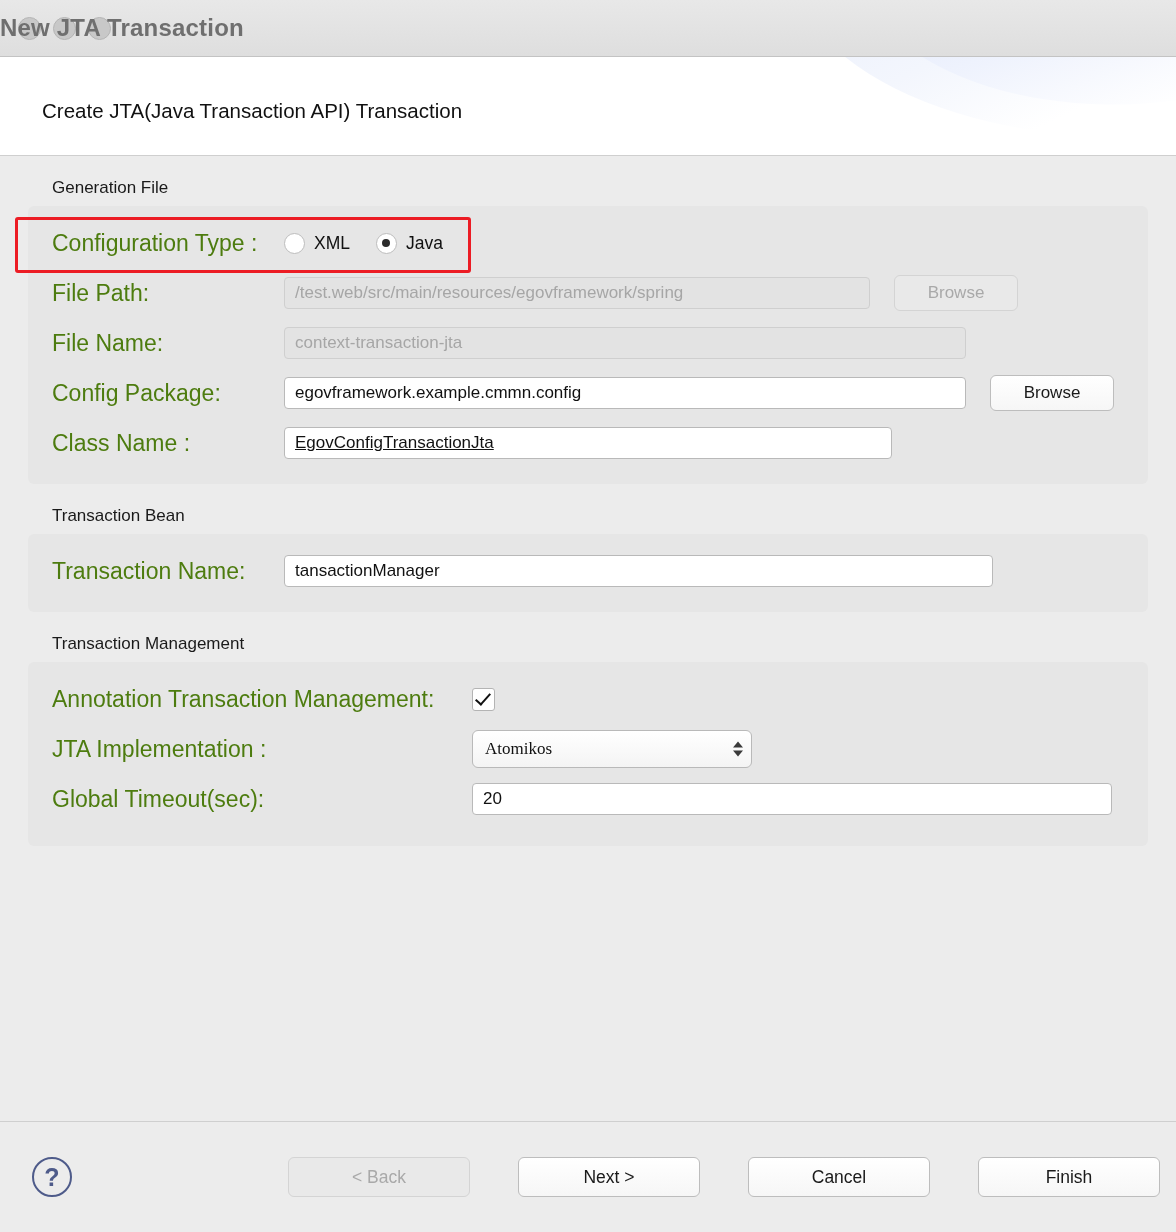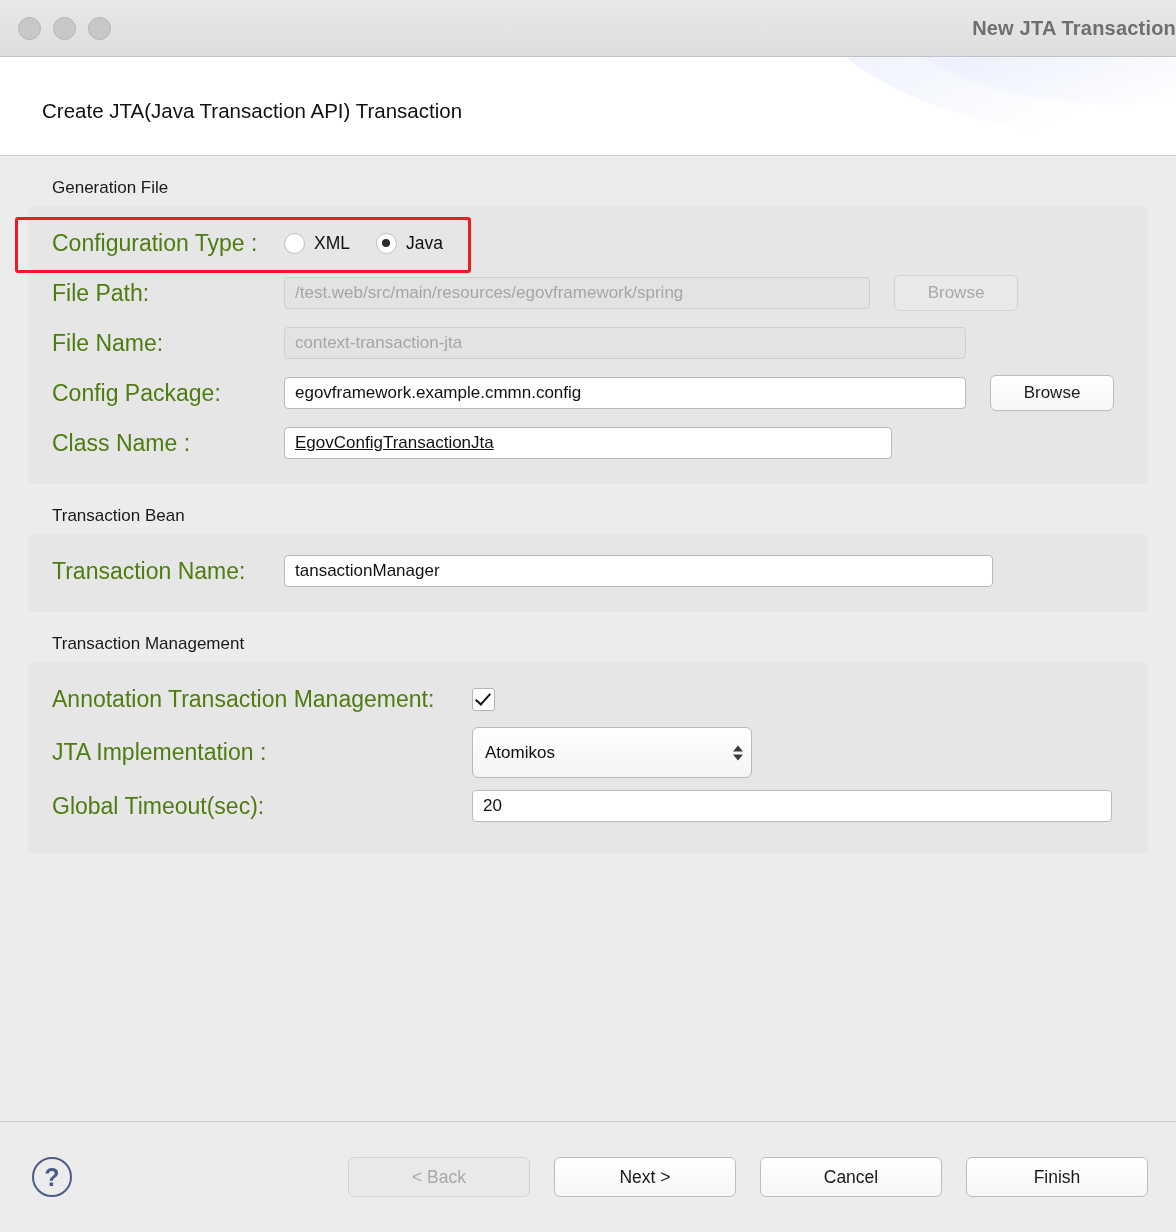--- a/index.html
+++ b/index.html
@@ -40,22 +40,22 @@
   .dot {
     width: 21px;
     height: 21px;
     border-radius: 50%;
     background: #c8c8c8;
     border: 1px solid #b5b5b5;
   }
   .titlebar-title {
     position: absolute;
     left: 0; right: 0;
-    text-align: right;
-    font-size: 20px;
+    text-align: left;
+    font-size: 24px;
     font-weight: bold;
     color: #6f6f6f;
     letter-spacing: 0.2px;
     pointer-events: none;
   }
   
   .header {
     height: 98px;
     background: #ffffff;
     border-bottom: 1px solid #cfcfcf;
@@ -213,27 +213,28 @@
     left: 6px; top: 1px;
     width: 6px; height: 13px;
     border: solid #111;
     border-width: 0 2.6px 2.6px 0;
     transform: rotate(42deg);
   }
   
   .select {
     position: relative;
     width: 280px;
-    height: 51px;
+    height: 38px;
     background: linear-gradient(#ffffff,#f4f4f4);
     border: 1px solid #b9b9b9;
     border-radius: 6px;
     display: flex;
     align-items: center;
     box-sizing: border-box;
+    font-family: Liberation Serif, serif;
   }
   .select-text {
     font-size: 17px;
     color: #111;
     padding-left: 12px;
   }
   .select-arrows {
     position: absolute;
     right: 8px;
     top: 50%;
@@ -274,23 +275,23 @@
     font-size: 25px;
     font-weight: bold;
     display: flex;
     align-items: center;
     justify-content: center;
     margin-left: 32px;
     box-sizing: border-box;
   }
   .footer-buttons {
     margin-left: auto;
-    margin-right: 28px;
-    display: flex;
-    gap: 24px;
+    margin-right: 16px;
+    display: flex;
+    gap: 48px;
   }
   .footer-buttons .btn {
     min-width: 182px;
     height: 40px;
     font-size: 17.5px;
   }
 </style>
 </head>
 <body>
 

